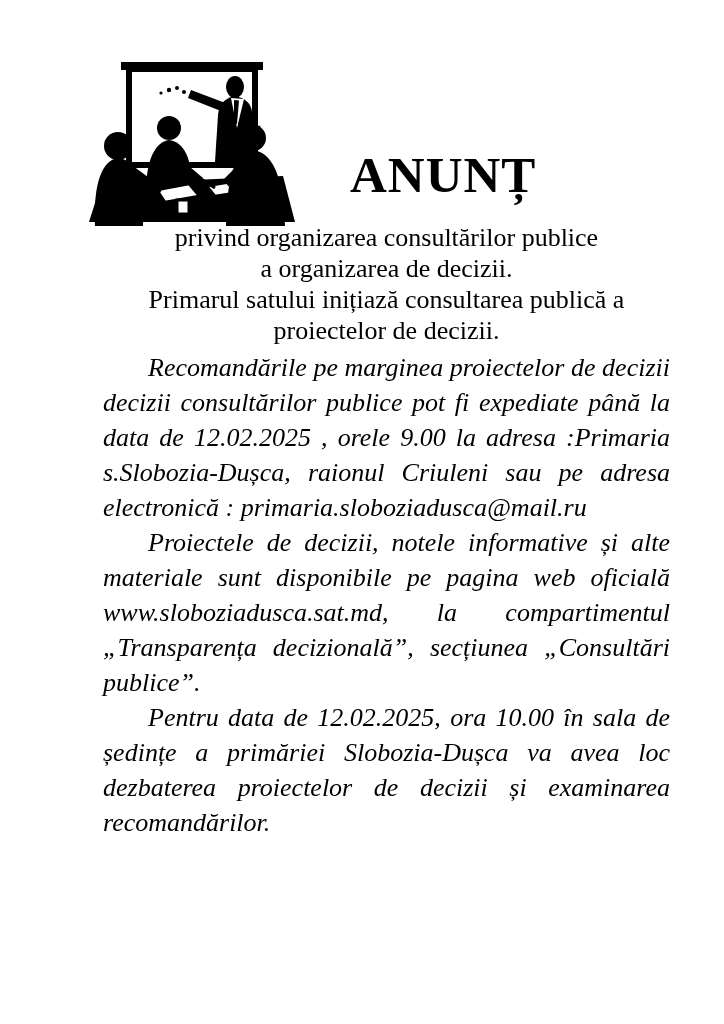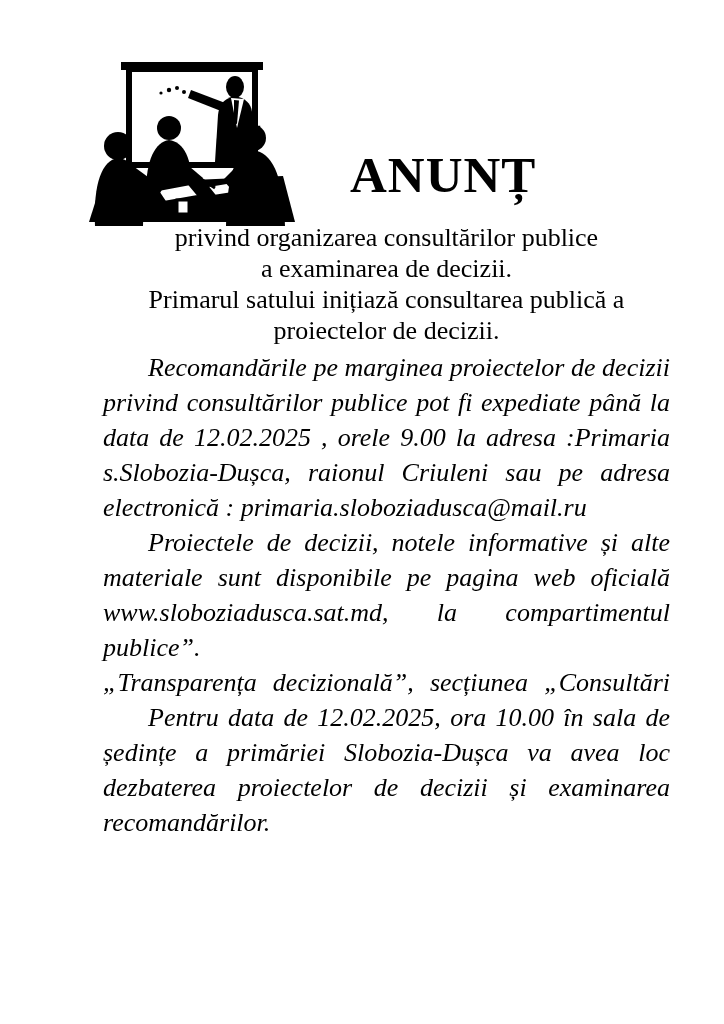--- a/index.html
+++ b/index.html
@@ -112,39 +112,39 @@
         <path d="M141,164 C142,106 153,88 168,88 C185,90 198,108 200,164 Z"></path>
         <path d="M158,98 L138,118 L146,127 L166,108 Z"></path>
       </g>
     </svg>
   </div>
 
   <div class="doc-title">ANUNȚ</div>
 
   <div class="subtitle">
     <div class="subln">privind organizarea consultărilor publice</div>
-    <div class="subln">a examinarea de decizii.</div>
+    <div class="subln">a organizarea de decizii.</div>
     <div class="subln">Primarul satului  inițiază consultarea publică a</div>
     <div class="subln">proiectelor de decizii.</div>
   </div>
 
   <div class="bodytext">
     <div>
       <div class="ln first">Recomandările pe marginea proiectelor de decizii</div>
-      <div class="ln">privind consultărilor publice pot fi expediate până la</div>
+      <div class="ln">decizii consultărilor publice pot fi expediate până la</div>
       <div class="ln">data de 12.02.2025 , orele 9.00  la adresa :Primaria</div>
       <div class="ln">s.Slobozia-Dușca, raionul Criuleni sau pe adresa</div>
       <div class="ln last">electronică : primaria.sloboziadusca@mail.ru</div>
     </div>
     <div>
       <div class="ln first">Proiectele de decizii, notele informative și alte</div>
       <div class="ln">materiale sunt disponibile pe pagina web oficială</div>
       <div class="ln">www.sloboziadusca.sat.md, la compartimentul</div>
+      <div class="ln">„Transparența decizională”, secțiunea „Consultări</div>
       <div class="ln last">publice”.</div>
-      <div class="ln">„Transparența decizională”, secțiunea „Consultări</div>
     </div>
     <div>
       <div class="ln first">Pentru data de 12.02.2025, ora 10.00 în sala de</div>
       <div class="ln">ședințe a primăriei Slobozia-Dușca va avea loc</div>
       <div class="ln">dezbaterea proiectelor de decizii și examinarea</div>
       <div class="ln last">recomandărilor.</div>
     </div>
   </div>
 
 </div>

